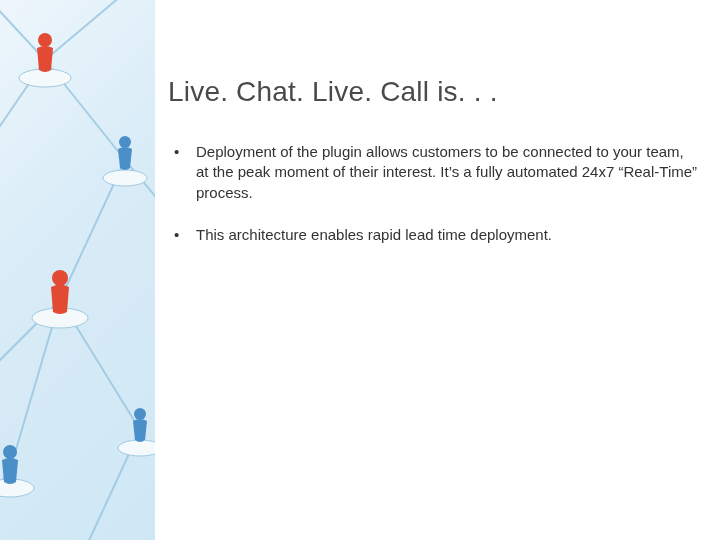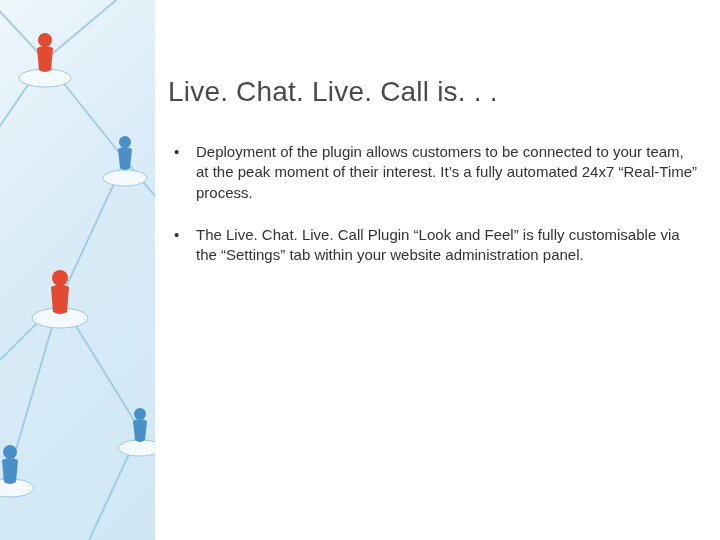--- a/index.html
+++ b/index.html
@@ -105,15 +105,15 @@
       <circle cx="0" cy="0" r="7" fill="#4a8fc7"></circle>
       <path d="M -8 8 Q 0 4 8 8 L 6 30 Q 0 34 -6 30 Z" fill="#4a8fc7"></path>
     </g>
   </svg>
 </div>
 
 <div class="content">
   <h1 class="title">Live. Chat. Live. Call is. . .</h1>
   <ul class="bullets">
     <li>Deployment of the plugin allows customers to be connected to your team, at the peak moment of their interest. It’s a fully automated 24x7 “Real-Time” process.</li>
-    <li>The Live. Chat. Live. Call Plugin “Look and Feel” is fully customisable via the “Settings” tab within your website administration panel.</li>
+    <li>This architecture enables rapid lead time deployment.</li>
   </ul>
 </div>
 
 </body></html>

